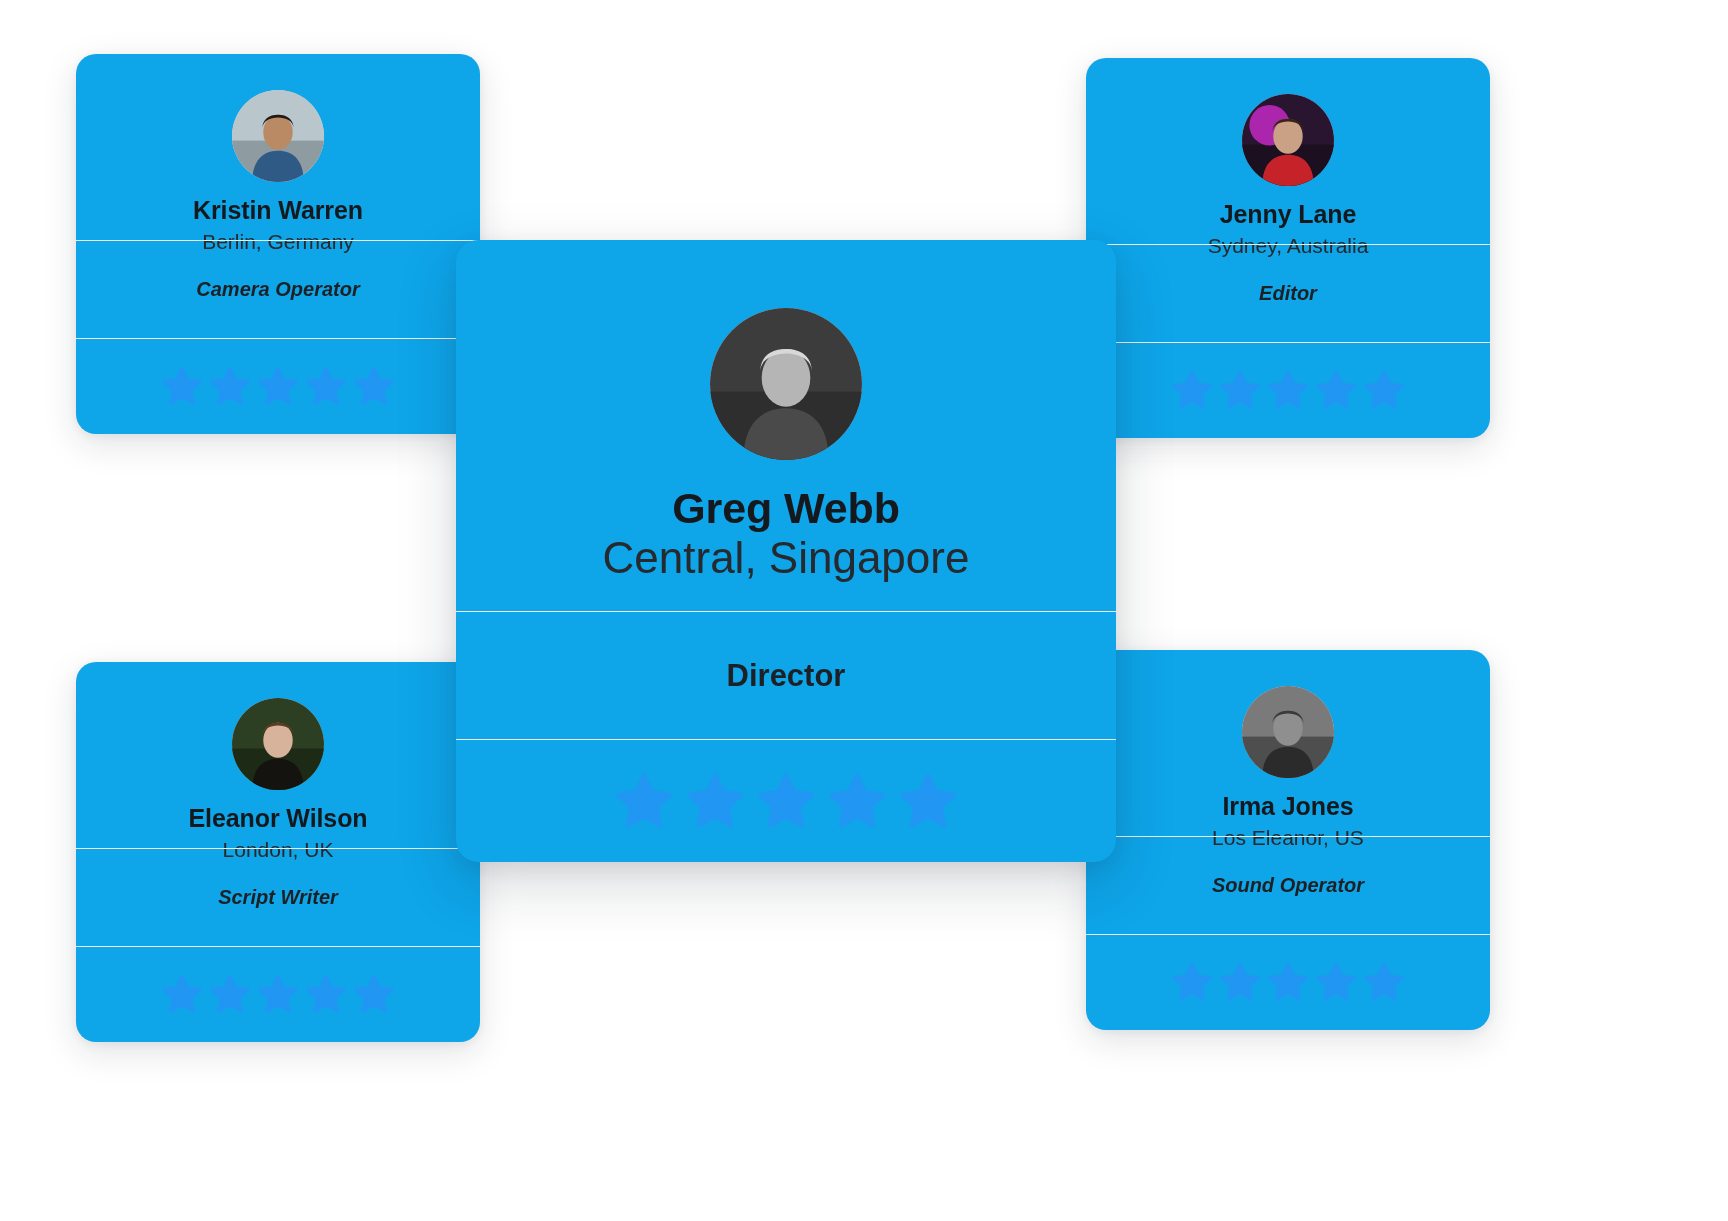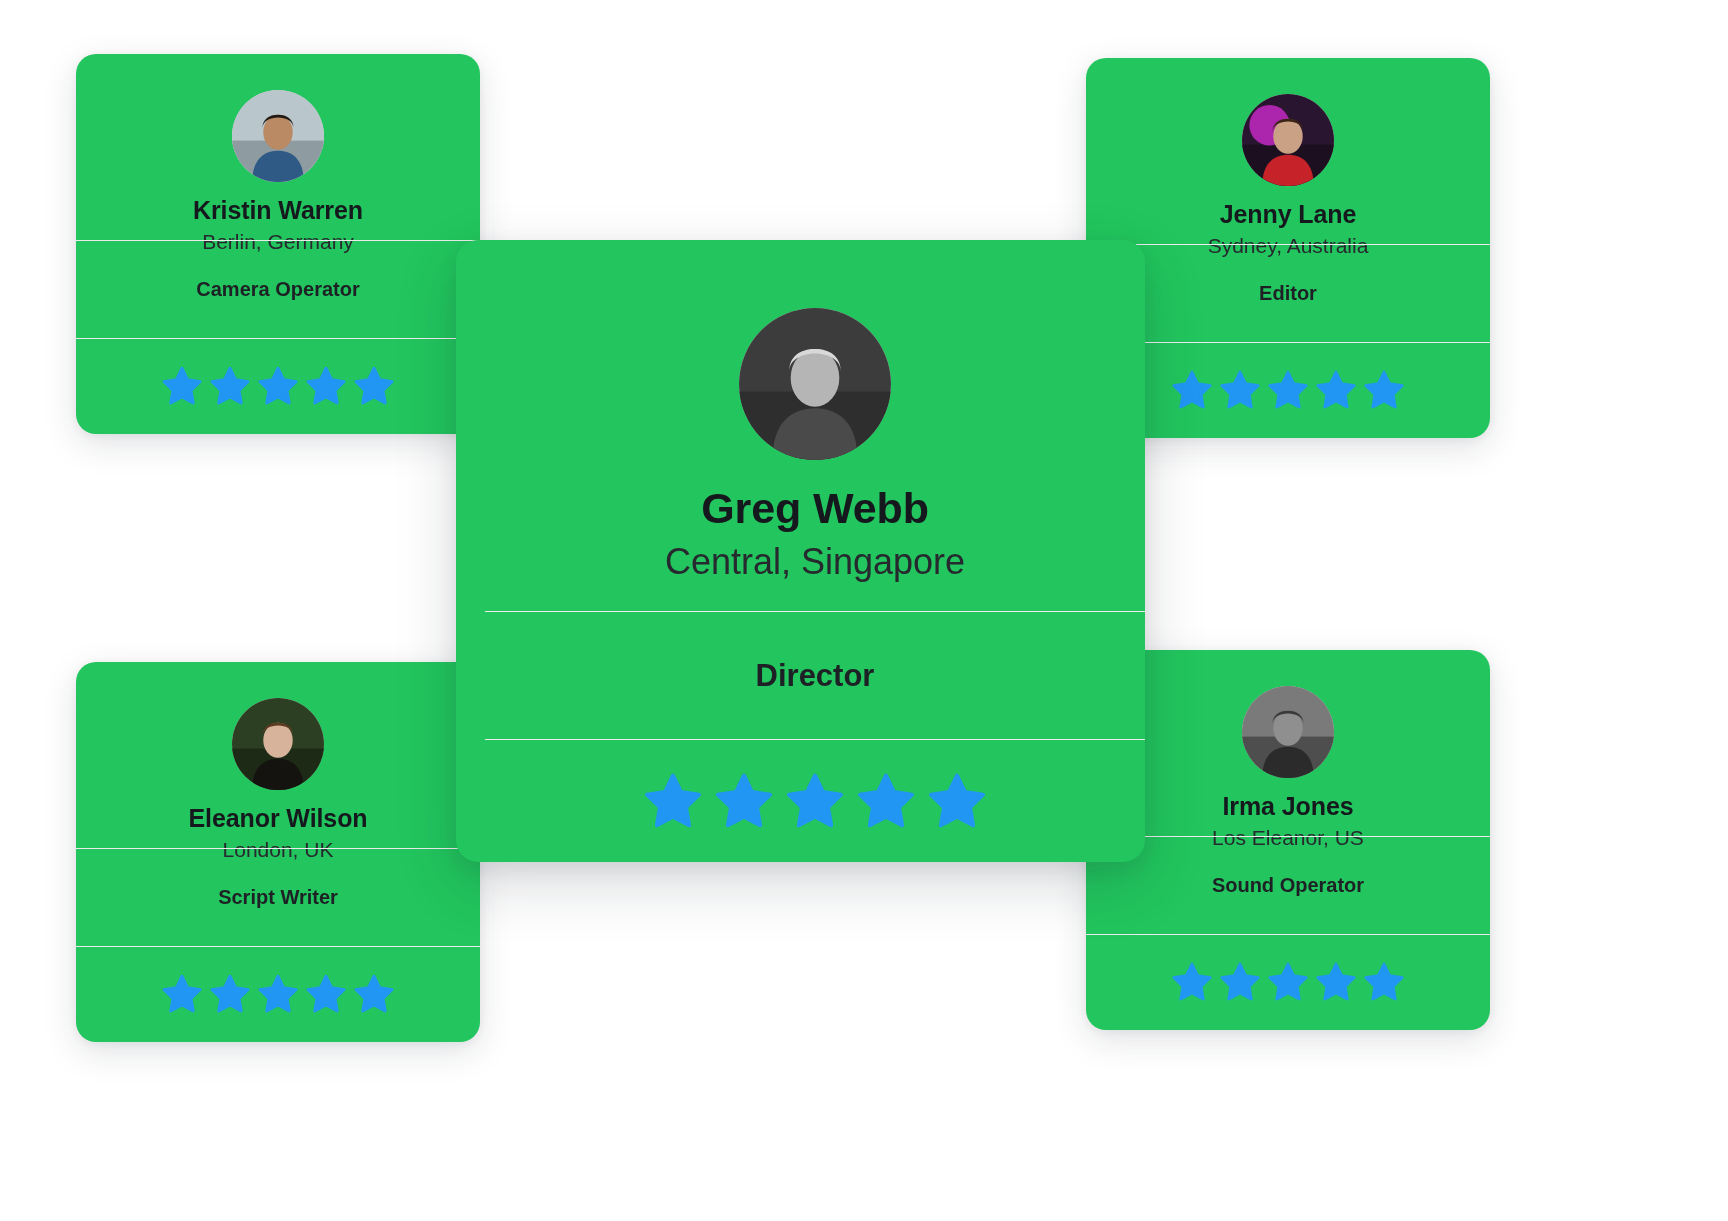--- a/index.html
+++ b/index.html
@@ -16,21 +16,21 @@
   }
 
   .stage {
     position: absolute;
     inset: 0;
   }
 
   
   .card {
     position: absolute;
-    background: #22c55e;
+    background: #0ea5e9;
     border-radius: 20px;
     box-shadow: 0 10px 34px rgba(22, 30, 46, 0.13),
                 0 2px 10px rgba(22, 30, 46, 0.06);
     display: flex;
     flex-direction: column;
     overflow: hidden;
   }
 
   .card-head {
     display: flex;
@@ -79,40 +79,39 @@
     justify-content: center;
   }
   .star { display: block; flex: none; }
 
   
   .card--corner { width: 404px; height: 380px; }
   .card--corner .card-head { padding-top: 36px; height: 186px; box-sizing: border-box; }
   .card--corner .avatar { width: 92px; height: 92px; }
   .card--corner .person-name { font-size: 25px; margin-top: 14px; }
   .card--corner .person-location { font-size: 21px; margin-top: 5px; }
-  .card--corner .role-row { height: 97px; }
+  .card--corner .role-row { height: 97px; font-style: italic; }
   .card--corner .person-role { font-size: 20px; }
   .card--corner .stars-row { height: 96px; gap: 6px; }
 
   
   .card--featured {
     left: 456px;
     top: 240px;
     width: 660px;
     height: 622px;
     border-radius: 22px;
     box-shadow: 0 22px 60px rgba(20, 28, 44, 0.17),
                 0 6px 20px rgba(20, 28, 44, 0.08);
     z-index: 40;
-    padding-left: 29px;
   }
   .card--featured .card-head { padding-top: 68px; height: 372px; box-sizing: border-box; }
   .card--featured .avatar { width: 152px; height: 152px; }
   .card--featured .person-name { font-size: 43px; margin-top: 24px; }
-  .card--featured .person-location { font-size: 36px; margin-top: 8px; }
+  .card--featured .person-location { font-size: 44px; }
   .card--featured .role-row { height: 127px; align-items: center; }
   .card--featured .person-role { font-size: 31px; }
   .card--featured .stars-row { height: 122px; gap: 11px; }
 
   
   .pos-tl { left: 76px;   top: 54px;  }
   .pos-tr { left: 1086px; top: 58px;  }
   .pos-bl { left: 76px;   top: 662px; }
   .pos-br { left: 1086px; top: 650px; }
 </style>

